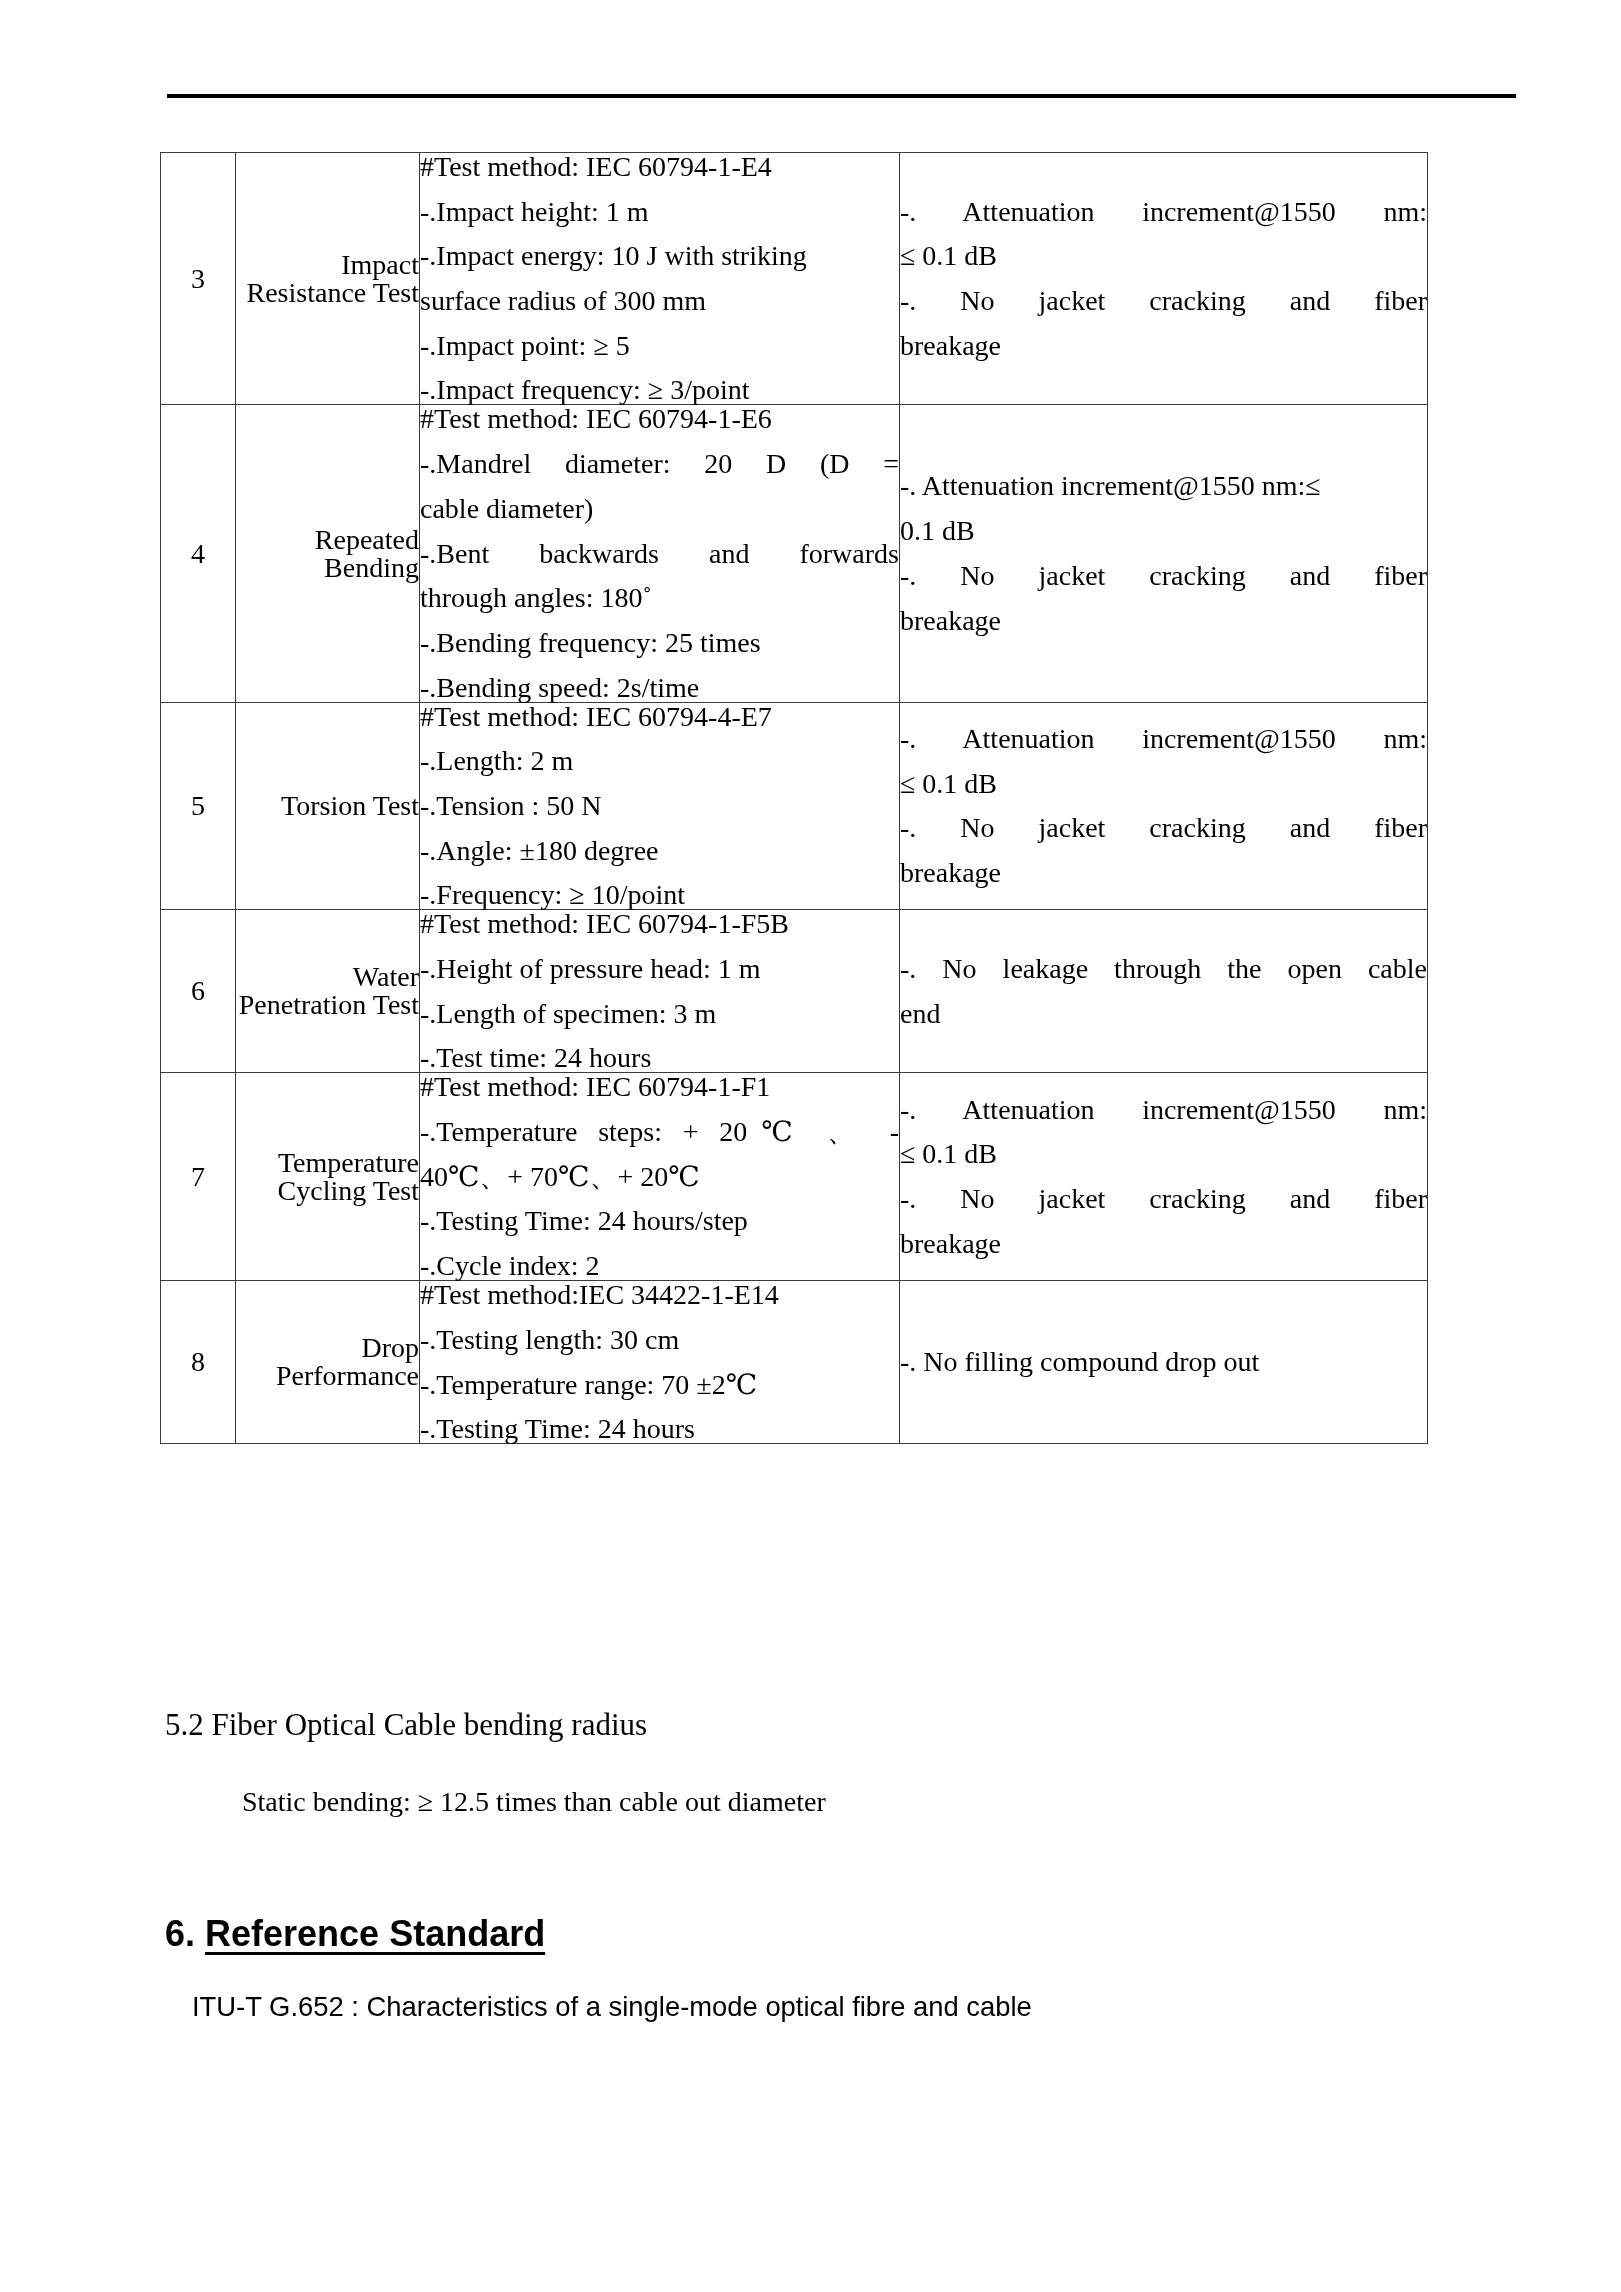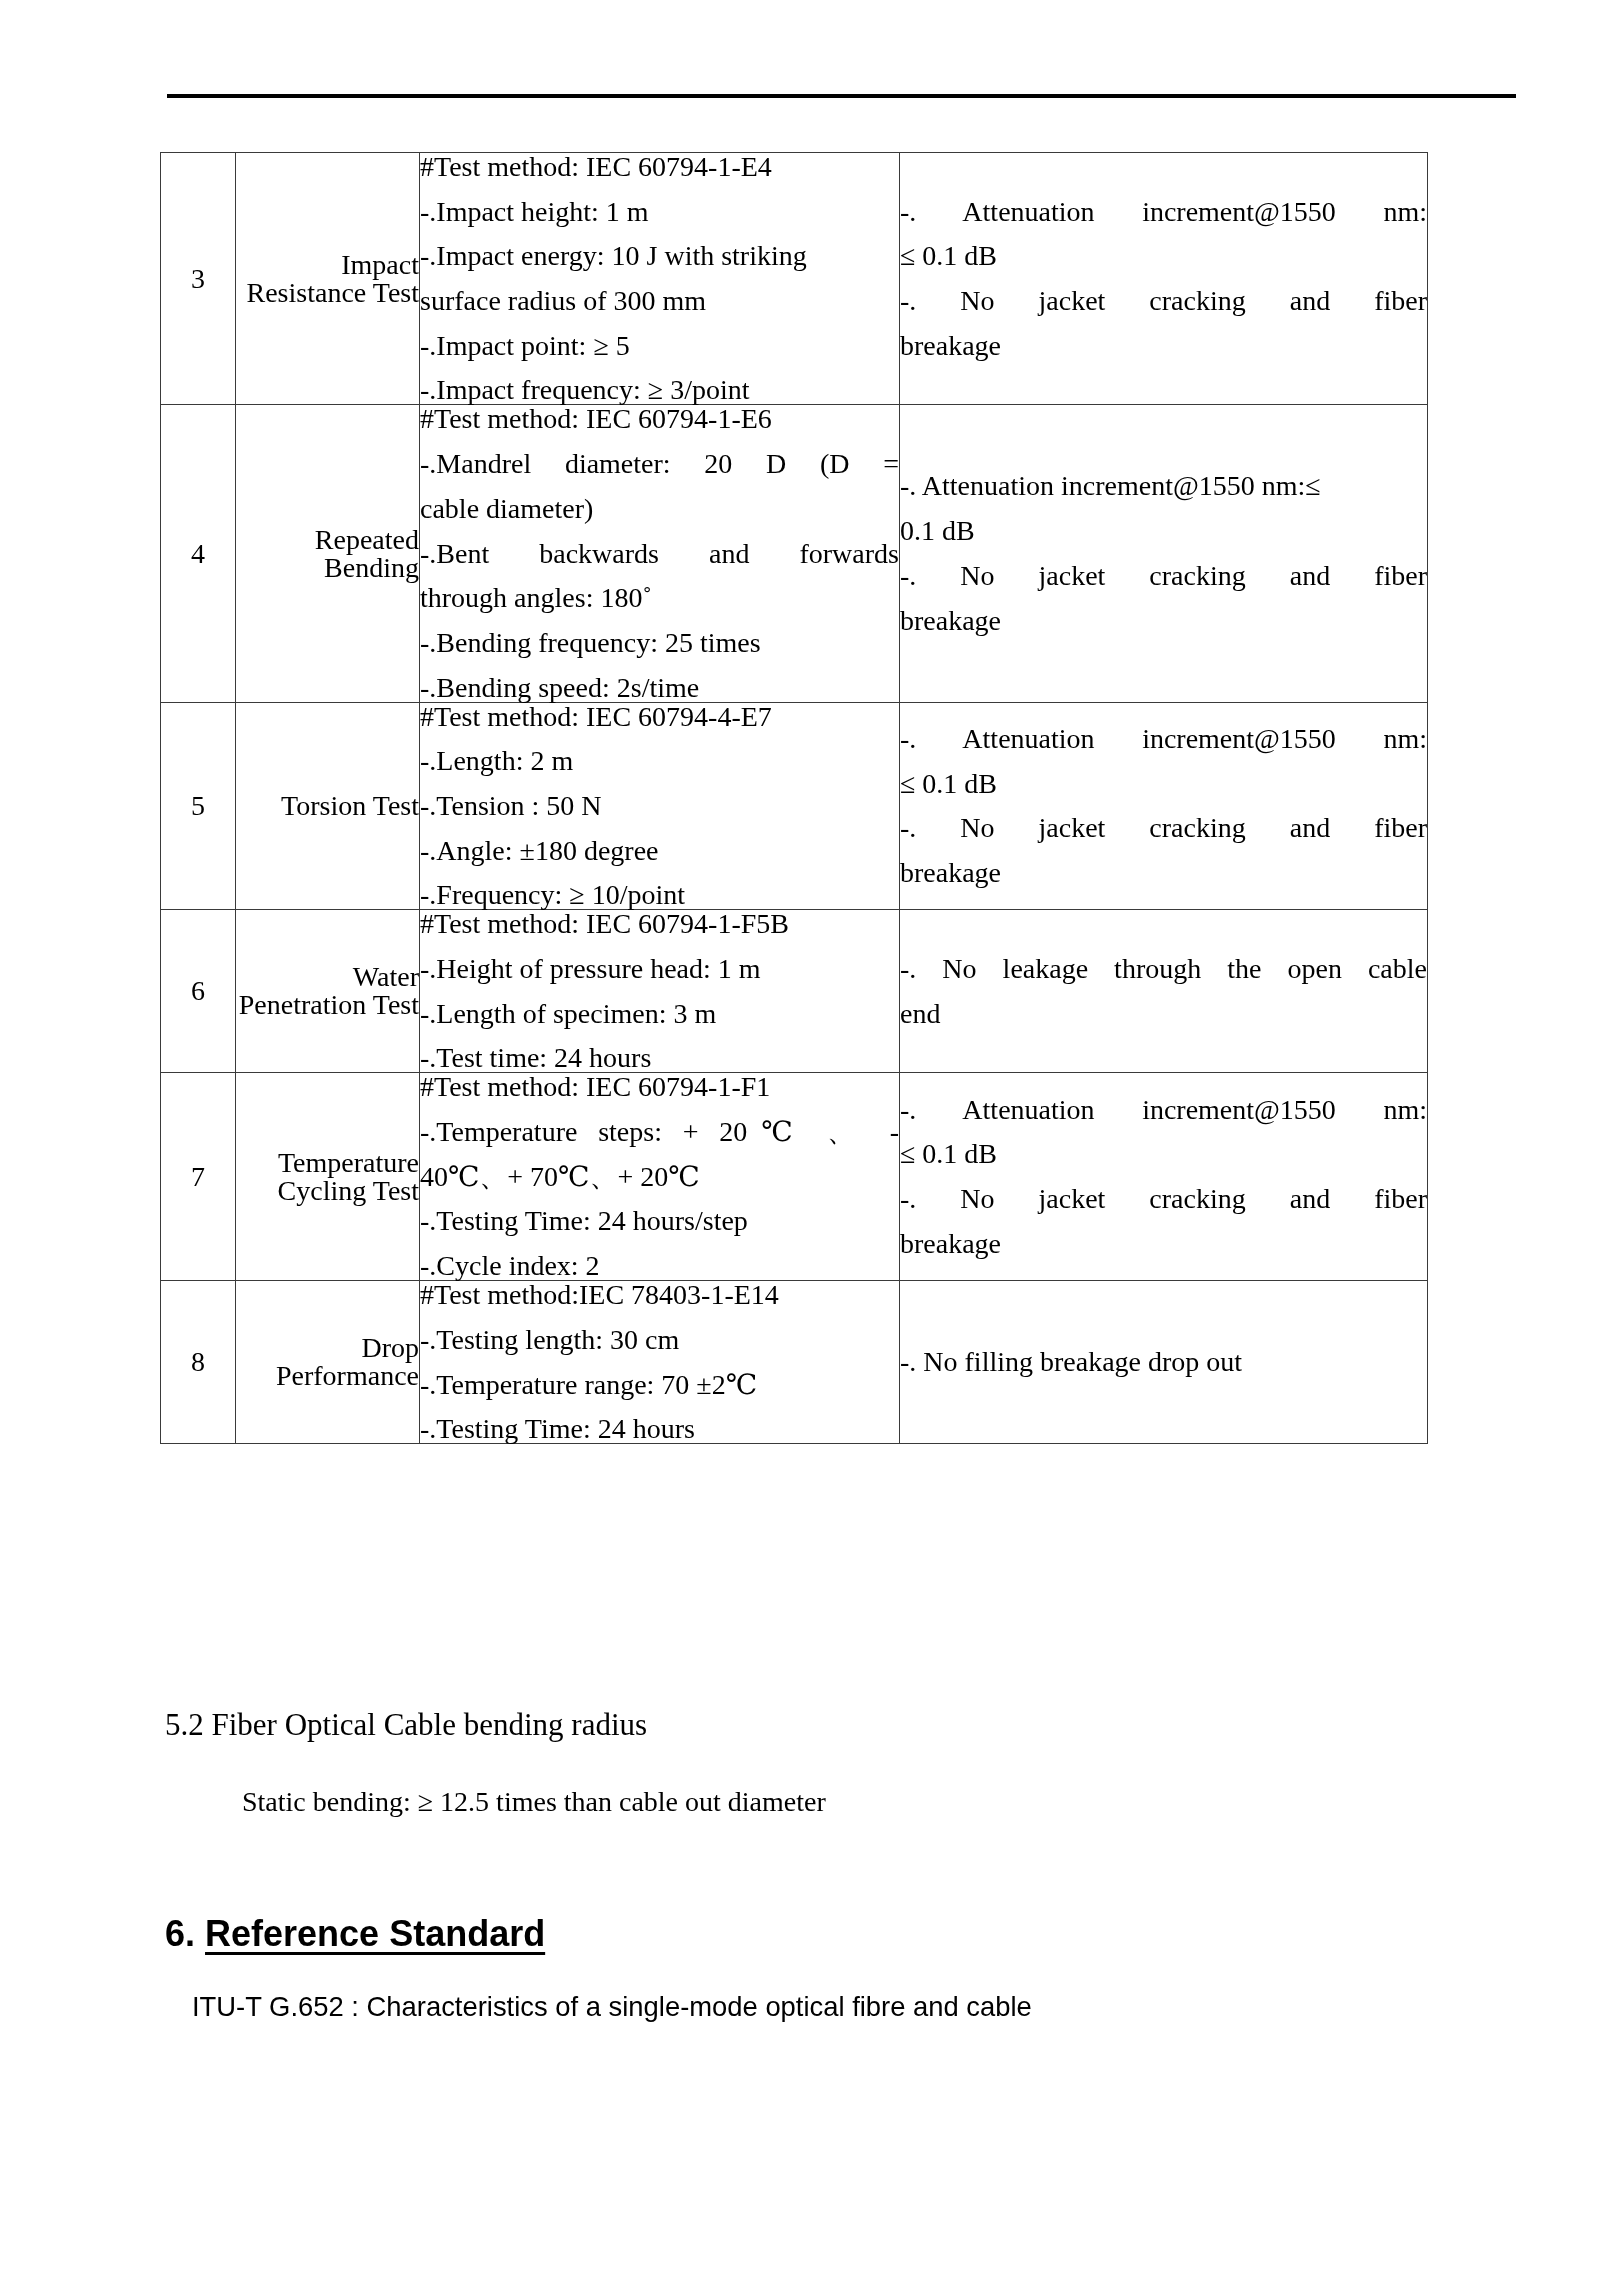--- a/index.html
+++ b/index.html
@@ -242,27 +242,27 @@
           <div class="line">≤ 0.1 dB</div>
           <div class="line just">-. No jacket cracking and fiber</div>
           <div class="line">breakage</div>
         </td>
       </tr>
 
       <tr>
         <td class="cell-no">8</td>
         <td class="cell-name">Drop Performance</td>
         <td class="cell-proc">
-          <div class="line">#Test method:IEC 78403-1-E14</div>
+          <div class="line">#Test method:IEC 34422-1-E14</div>
           <div class="line">-.Testing length: 30 cm</div>
           <div class="line">-.Temperature range: 70 ±2℃</div>
           <div class="line">-.Testing Time: 24 hours</div>
         </td>
         <td class="cell-req">
-          <div class="line">-. No filling breakage drop out</div>
+          <div class="line">-. No filling compound drop out</div>
         </td>
       </tr>
 
     </tbody>
   </table>
 
   <div class="sec52-title">5.2 Fiber Optical Cable bending radius</div>
   <div class="bend-line-1">Static bending: ≥ 12.5 times than cable out diameter</div>
 
   <div class="sec6-title"><span>6. </span><span class="underlined">Reference Standard</span></div>

